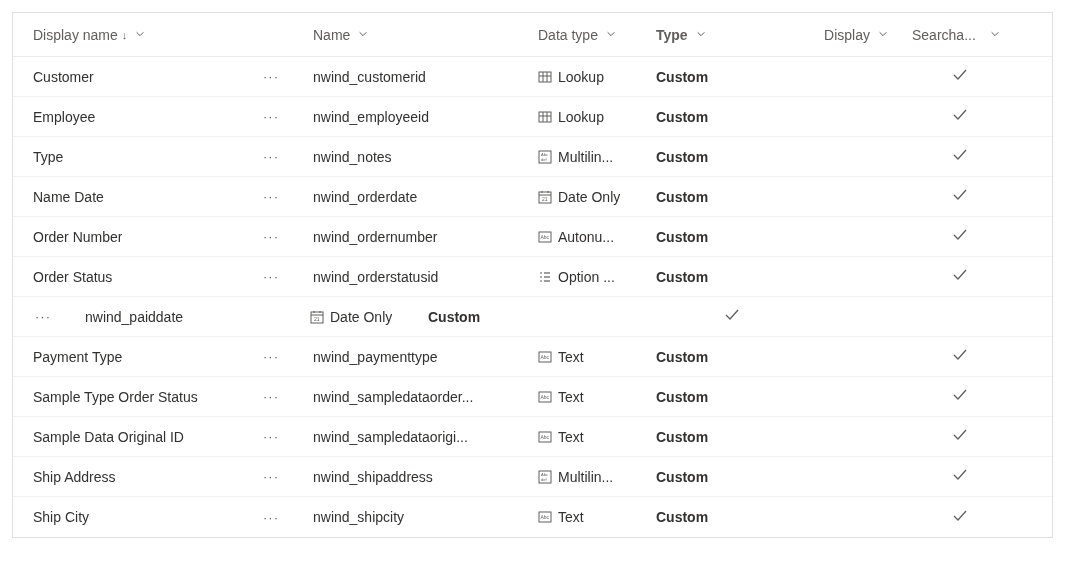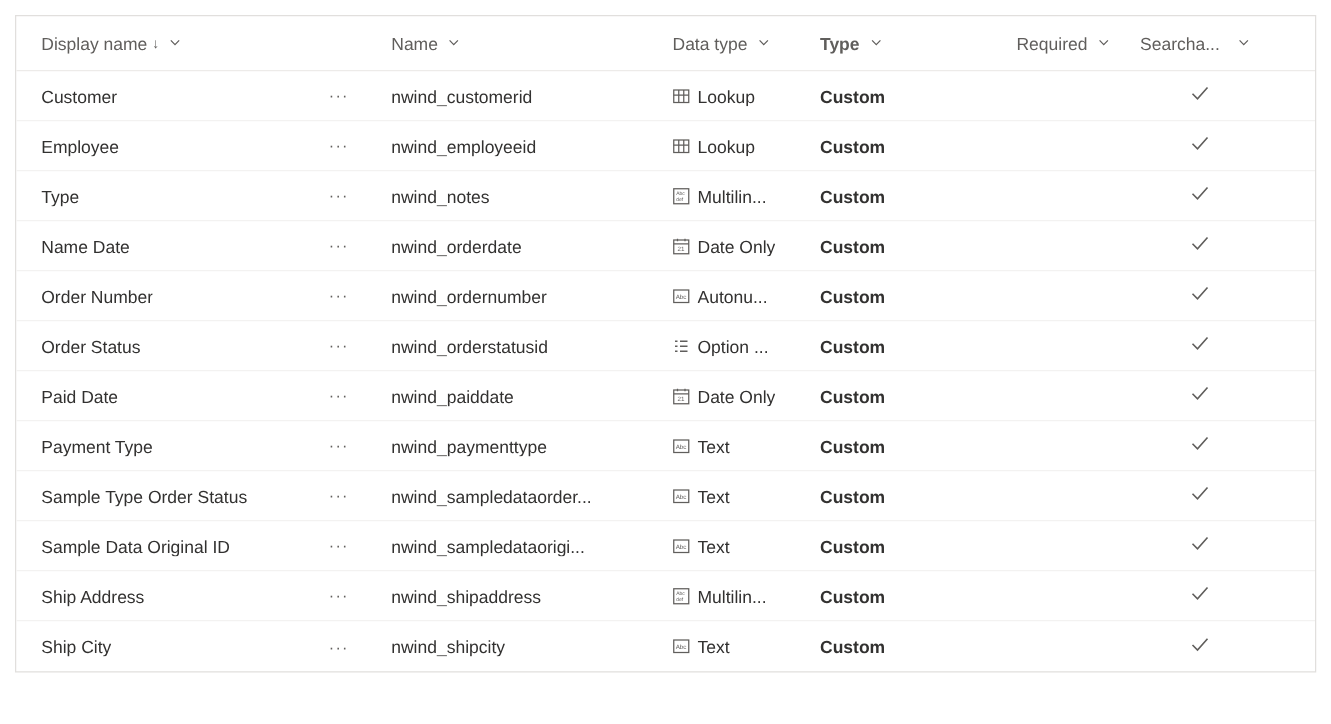--- a/index.html
+++ b/index.html
@@ -137,21 +137,21 @@
         <span>Type</span>
         <span class="chevron">
           <svg viewBox="0 0 12 12" width="10" height="10">
               <path d="M2 4l4 4 4-4" fill="none" stroke="#605e5c" stroke-width="1.2"></path>
             </svg>
         </span>
       </span>
     </div>
     <div class="col col-required req-header">
       <span class="header-cell">
-        <span>Required</span>
+        <span>Display</span>
         <span class="chevron">
           <svg viewBox="0 0 12 12" width="10" height="10">
               <path d="M2 4l4 4 4-4" fill="none" stroke="#605e5c" stroke-width="1.2"></path>
             </svg>
         </span>
       </span>
     </div>
     <div class="col searchable-header">
       <span>Searcha...</span>
       <span class="chevron">
@@ -337,23 +337,20 @@
     <div class="col col-required">
       <span></span>
     </div>
     <div class="col col-searchable">
       <span class="check-icon"><svg viewBox="0 0 16 14">
               <use href="#icon-check"></use>
             </svg></span>
     </div>
   </div>
       <div class="data-row">
-    <div class="col col-display">
-      <span class="truncate">Paid Date</span>
-    </div>
     <div class="col col-actions">
       <span class="more-dots">···</span>
     </div>
     <div class="col col-name">
       <span class="truncate">nwind_paiddate</span>
     </div>
     <div class="col col-datatype">
       <span class="dt-icon">
         <svg viewBox="0 0 14 14">
               <use href="#icon-date"></use>

